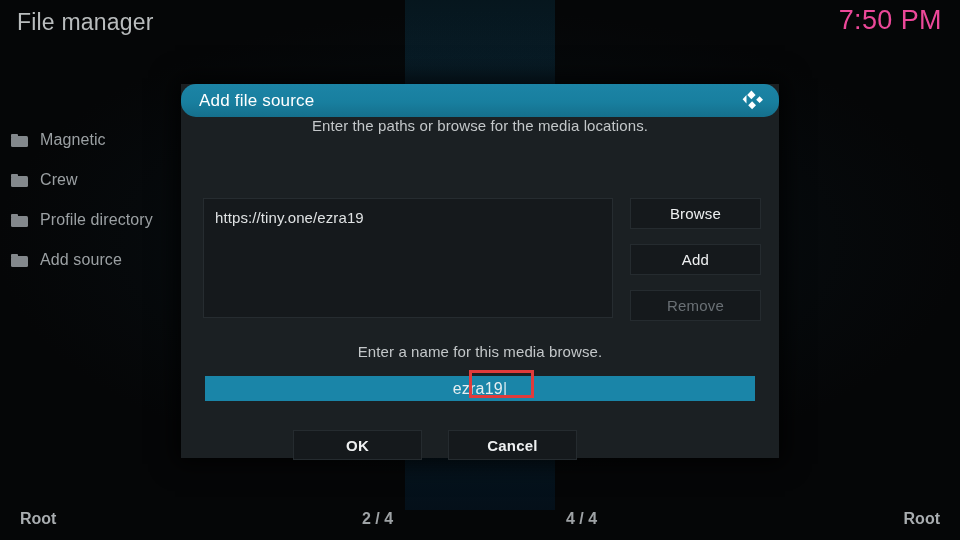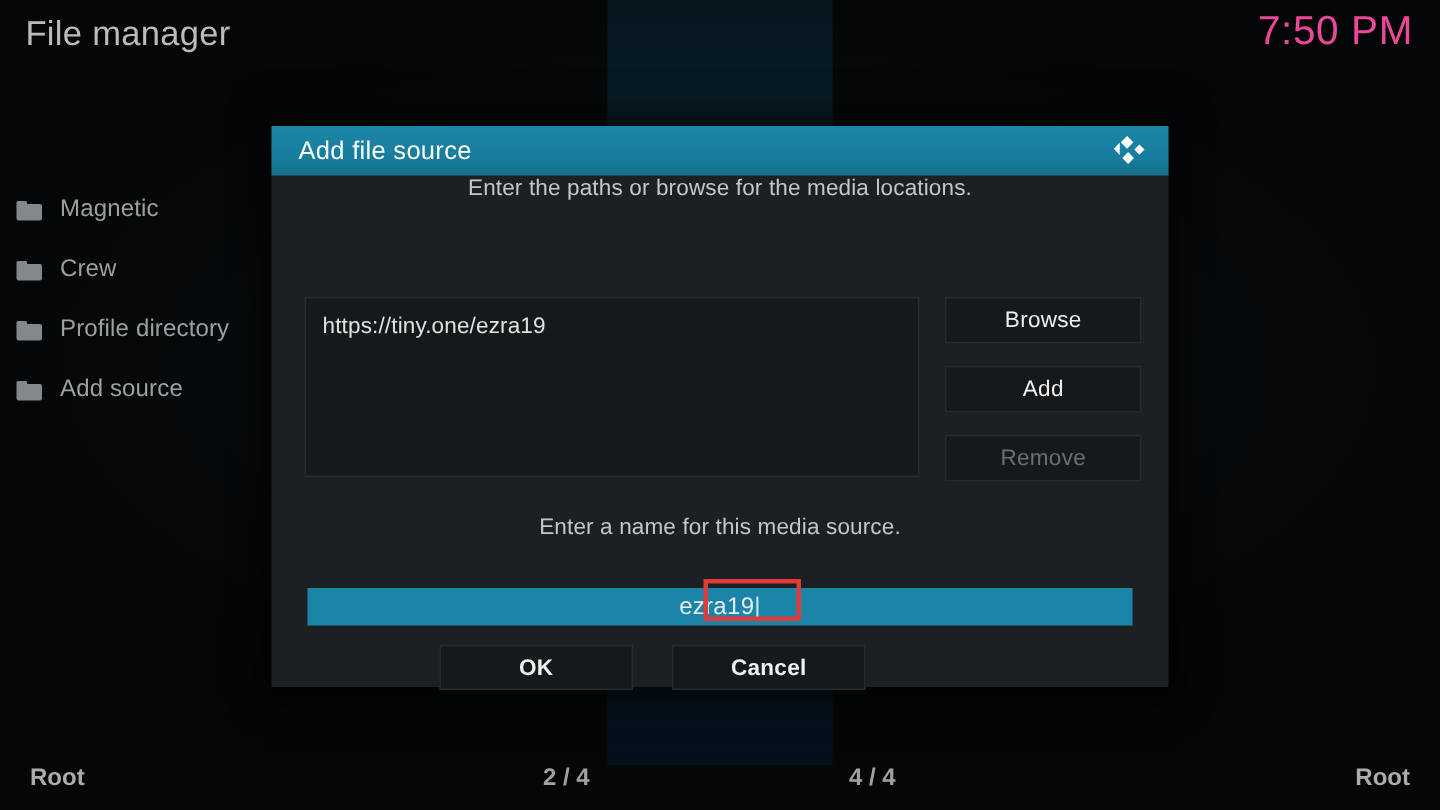--- a/index.html
+++ b/index.html
@@ -139,20 +139,21 @@
     height: 374px;
     background: #1b2023;
     box-shadow: 0 0 22px 6px rgba(0,0,0,0.75);
   }
   .dlg-header {
     height: 33px;
     background: linear-gradient(180deg, #1c84a6 0%, #187f9f 55%, #156f8c 100%);
     display: flex;
     align-items: center;
     position: relative;
+    border-radius: 15px;
   }
   .dlg-title {
     font-size: 17px;
     color: #ffffff;
     margin-left: 18px;
     letter-spacing: 0.2px;
   }
   .kodi-logo {
     position: absolute;
     right: 14px;
@@ -233,21 +234,20 @@
   .name-field {
     position: absolute;
     left: 24px;
     top: 259px;
     width: 550px;
     height: 25px;
     background: #1a85a8;
     display: flex;
     align-items: center;
     justify-content: center;
-    margin-top: 16px;
   }
   .name-value {
     font-size: 16px;
     color: #e6eef1;
     letter-spacing: 0.2px;
     position: relative;
     z-index: 2;
   }
   .caret {
     display: inline-block;
@@ -359,21 +359,21 @@
         </div>
 
         <div class="side-btns">
           <div class="sbtn">Browse</div>
           <div class="sbtn">Add</div>
           <div class="sbtn disabled">Remove</div>
         </div>
 
       </div>
 
-      <div class="name-hint">Enter a name for this media source.</div>
+      <div class="name-hint">Enter a name for this media browse.</div>
 
       <div class="name-field">
         <span class="name-value">ezra19</span>
           <span class="name-value caret">|</span>
         <span class="highlight-box"></span>
       </div>
 
       <div class="dlg-actions">
         <div class="abtn">OK</div>
         <div class="abtn">Cancel</div>

